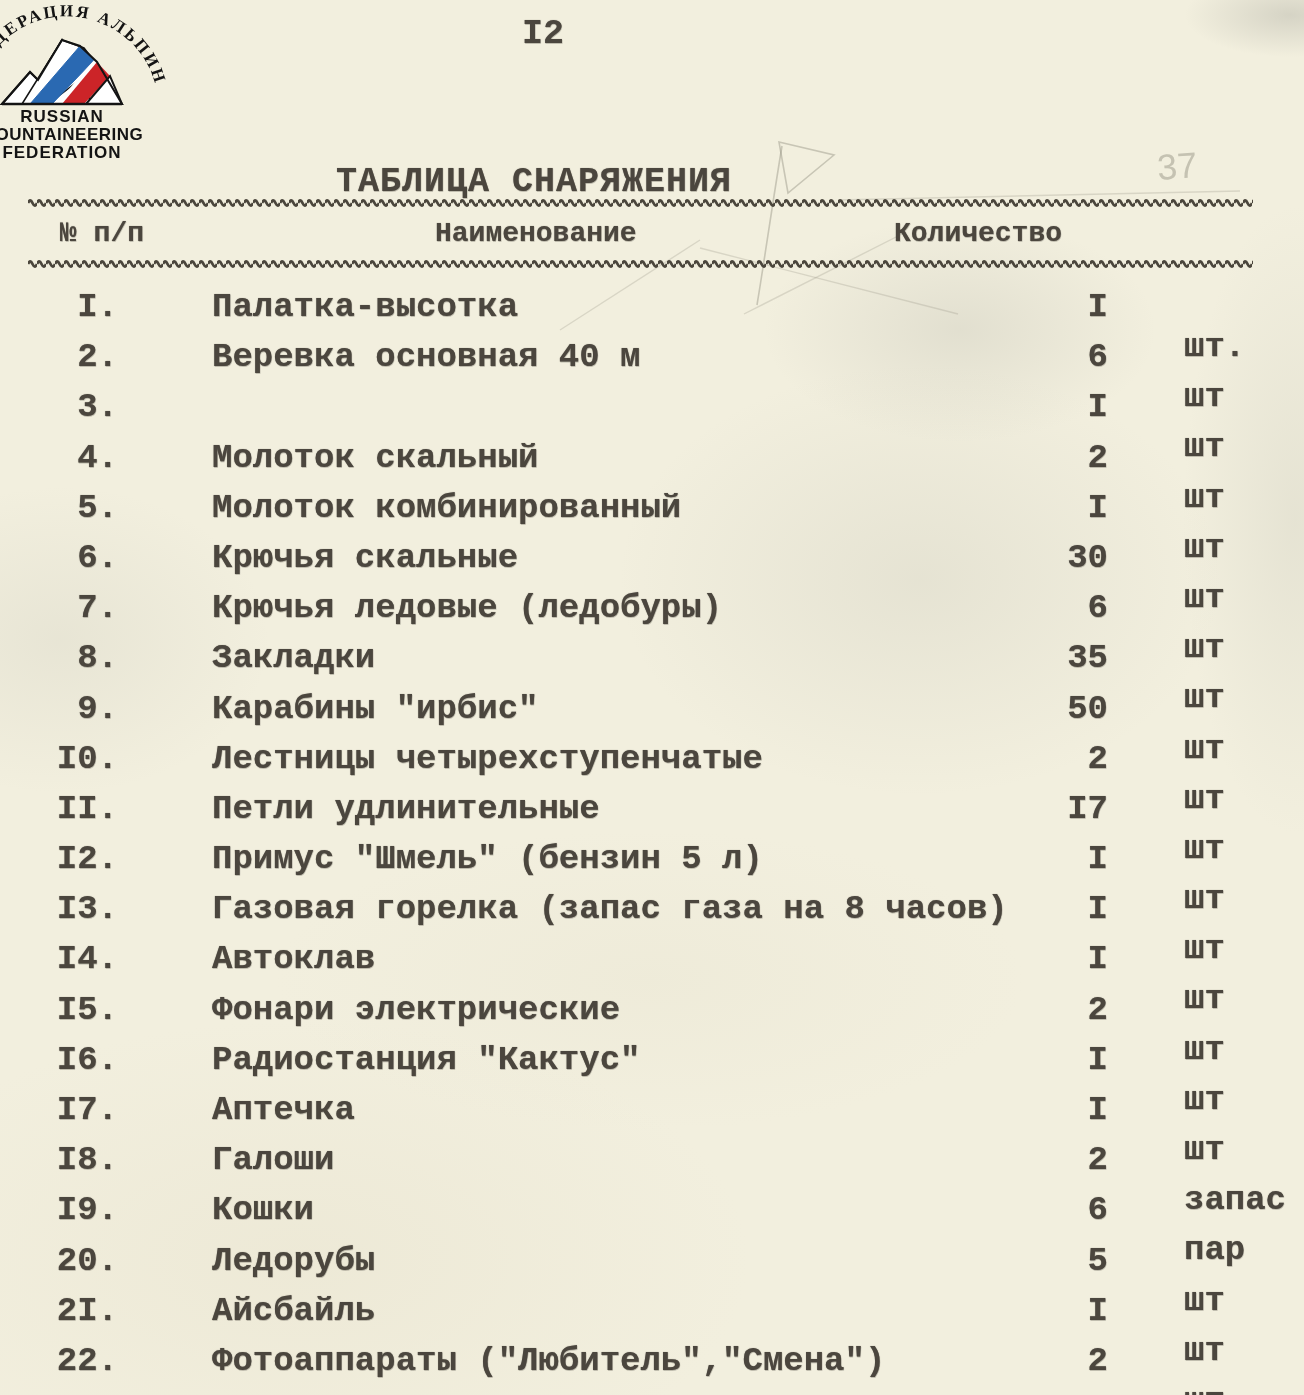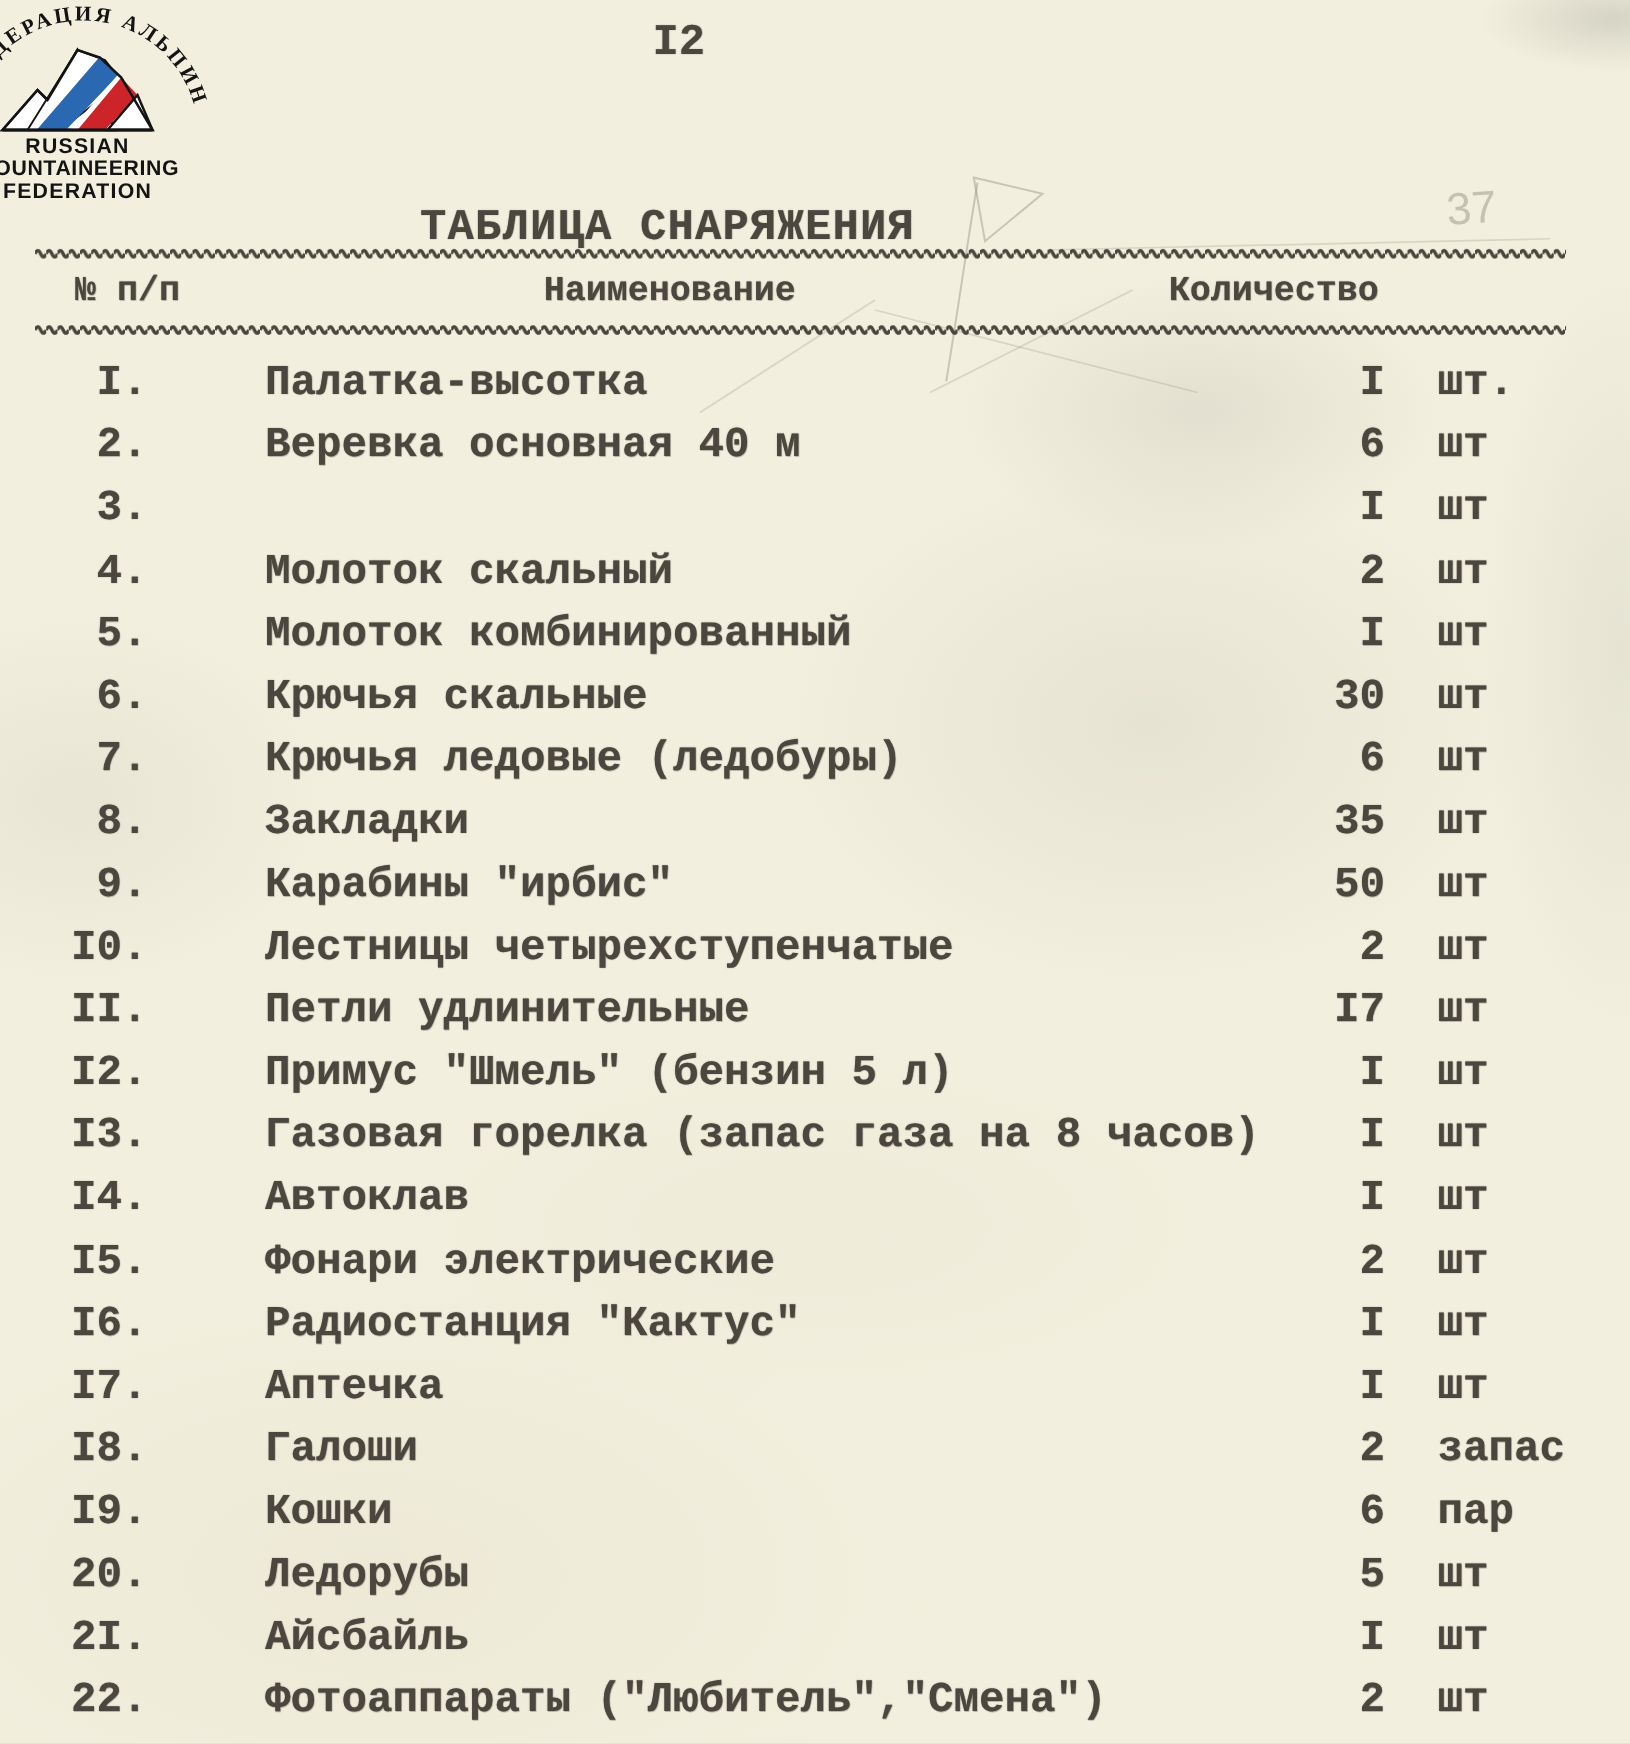--- a/index.html
+++ b/index.html
@@ -27,28 +27,28 @@
     white-space:nowrap;
   }
   .page-number{position:absolute;left:522px;top:14px;font-size:35px;}
   .doc-title{position:absolute;left:336px;top:114px;font-size:35px;letter-spacing:1px;margin-top:48px;}
 
   .rule{position:absolute;left:28px;width:1225px;height:14px;}
 
   .thead{position:absolute;left:0;top:218px;width:100%;height:44px;font-size:28px;}
   .th-num{position:absolute;left:60px;}
   .th-name{position:absolute;left:435px;}
-  .th-qty{position:absolute;left:935px;}
+  .th-qty{position:absolute;left:894px;}
 
   .tbody{position:absolute;left:0;top:282px;width:100%;}
   .row{position:relative;height:50.2px;font-size:34px;line-height:50.2px;}
   .row .num{position:absolute;left:18px;width:100px;text-align:right;}
   .row .name{position:absolute;left:212px;}
   .row .qty{position:absolute;left:978px;width:130px;text-align:right;}
-  .row .unit{position:absolute;left:1150px;}
+  .row .unit{position:absolute;left:1184px;margin-top:40px;}
 
   
   .logo{position:absolute;left:-12px;top:-36px;width:260px;height:220px;}
   .logo svg{overflow:hidden;}
 
   
   .pencil{position:absolute;left:0;top:0;pointer-events:none;}
 </style>
 </head>
 <body>

